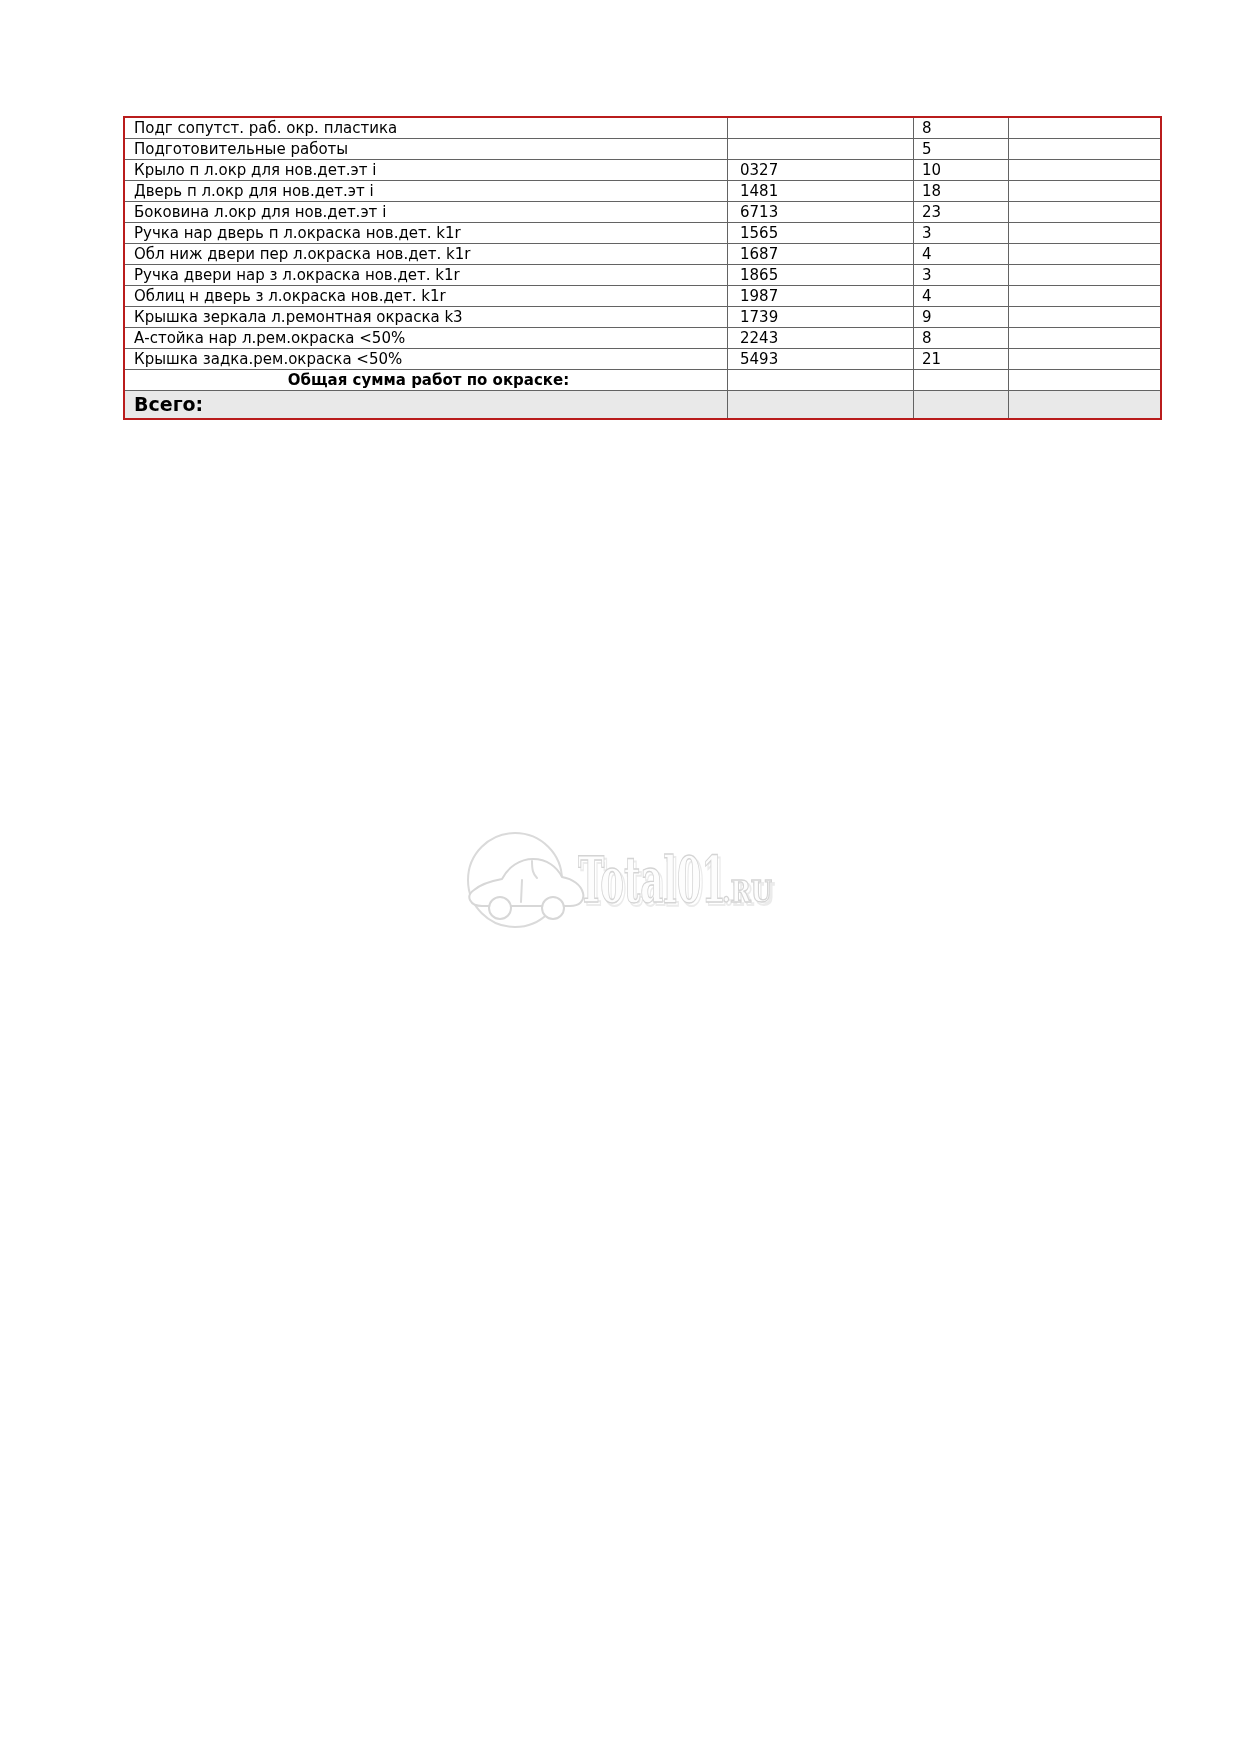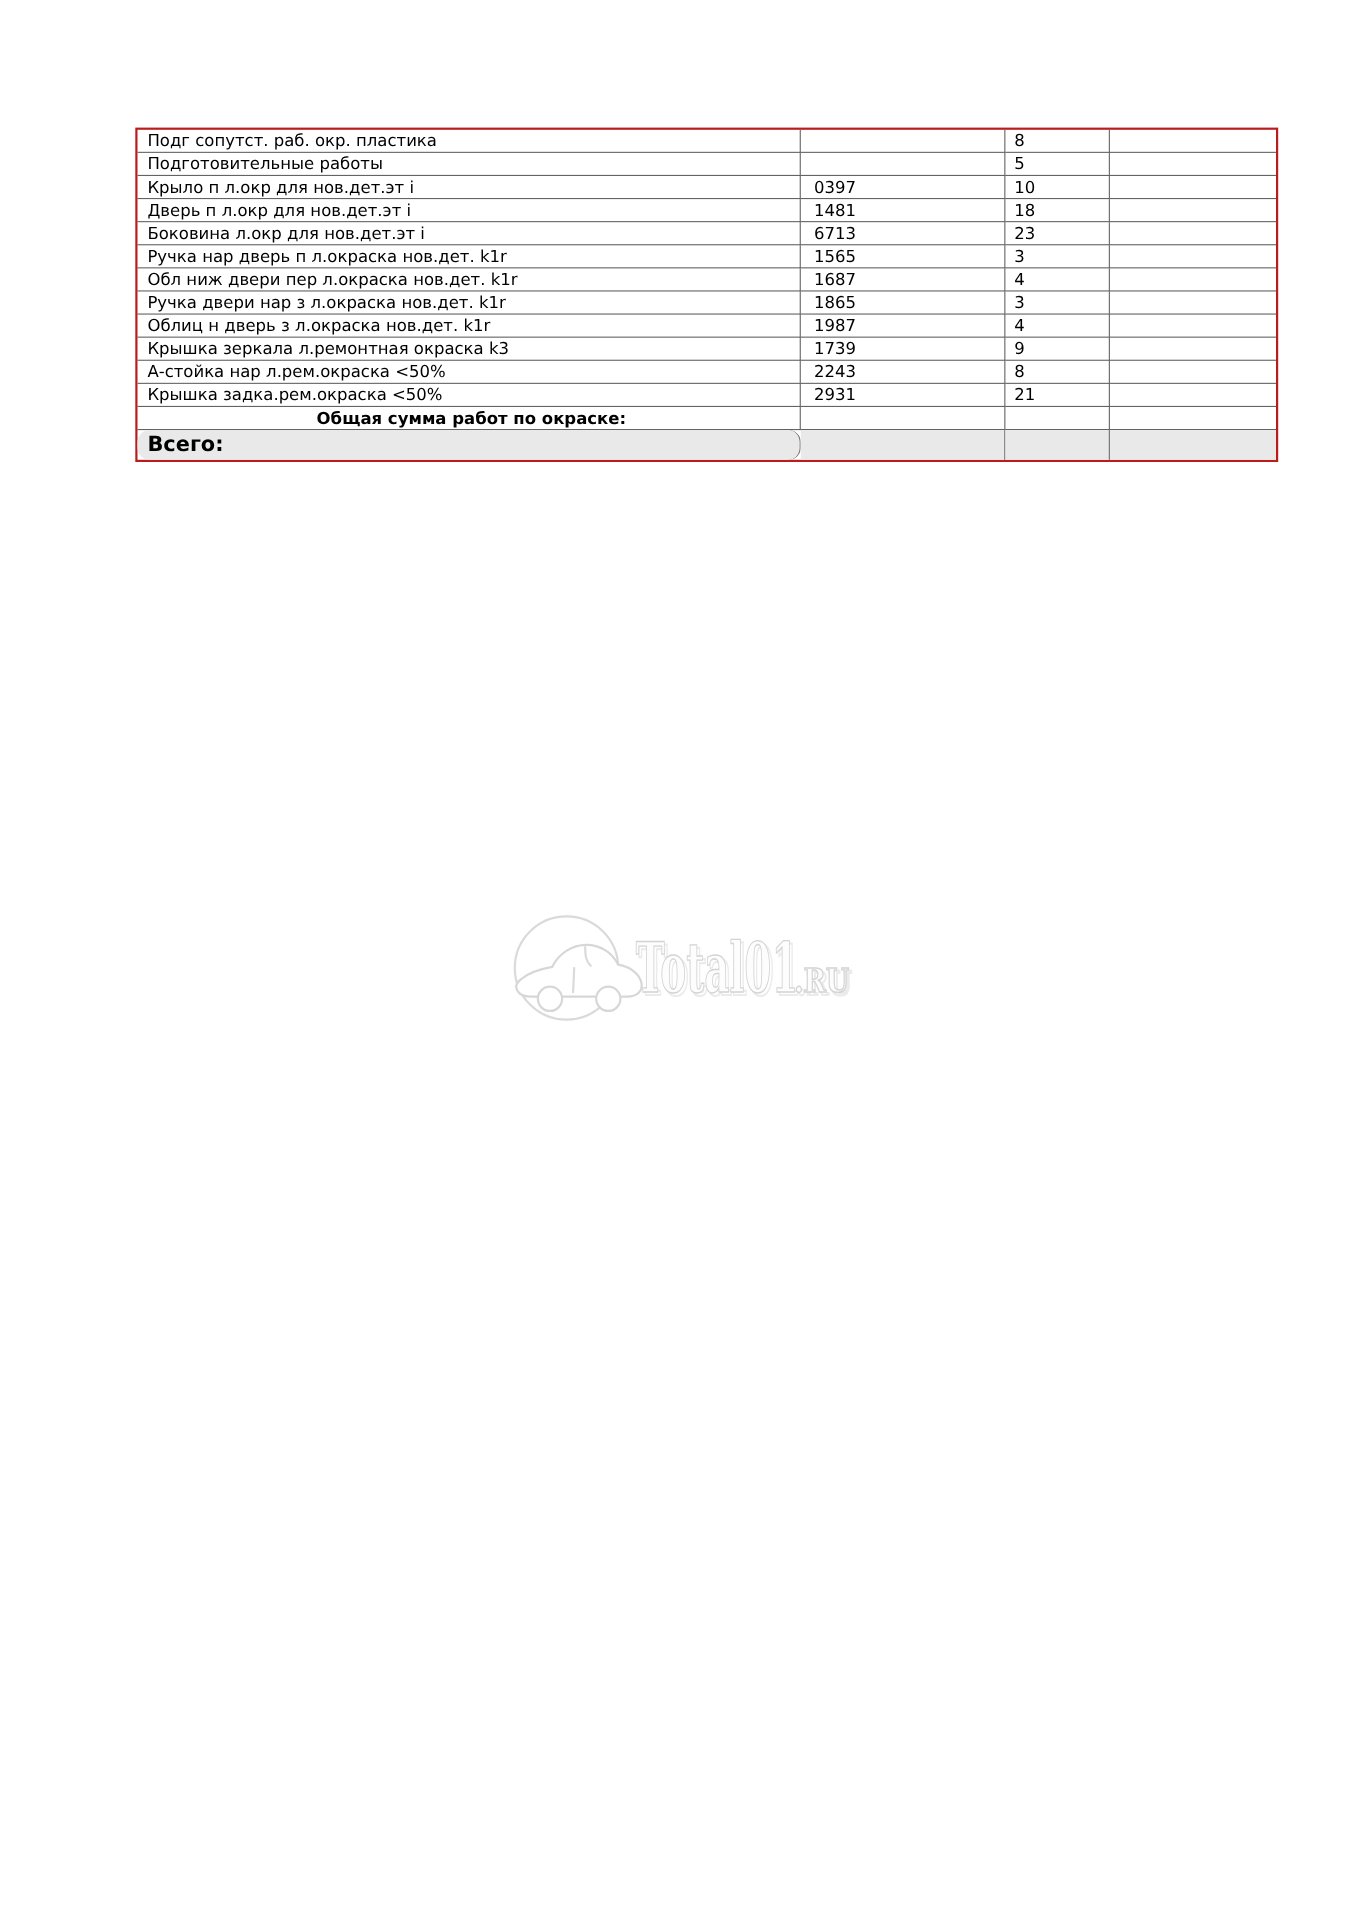--- a/index.html
+++ b/index.html
@@ -36,21 +36,21 @@
   .estimate-table tr:last-child td { border-bottom: none; }
   .estimate-table td.c-code { padding-left: 12px; }
   .estimate-table td.c-qty  { padding-left: 8px; }
 
   tr.summary-row td.c-name { font-weight: bold; text-align: center; }
   tr.total-row td {
     background: #e9e9e9;
     height: 27px;
     font-weight: bold;
   }
-  tr.total-row td.c-name { font-size: 19px; border-radius: 11px; }
+  tr.total-row td.c-name { font-size: 19px; }
 
   .watermark {
     position: absolute;
     left: 460px; top: 822px;
     pointer-events: none;
   }
   .wm-line { fill: none; stroke: #dadada; stroke-width: 2; stroke-linecap: round; stroke-linejoin: round; }
   .wm-fill { fill: #ffffff; stroke: #d7d7d7; stroke-width: 2; stroke-linejoin: round; }
   .wm-text {
     font-family: "DejaVu Serif", "Liberation Serif", serif;
@@ -87,21 +87,21 @@
         <td class="c-extra"></td>
       </tr>
       <tr class="work-row">
         <td class="c-name">Подготовительные работы</td>
         <td class="c-code"></td>
         <td class="c-qty">5</td>
         <td class="c-extra"></td>
       </tr>
       <tr class="work-row">
         <td class="c-name">Крыло п л.окр для нов.дет.эт i</td>
-        <td class="c-code">0397</td>
+        <td class="c-code">0327</td>
         <td class="c-qty">10</td>
         <td class="c-extra"></td>
       </tr>
       <tr class="work-row">
         <td class="c-name">Дверь п л.окр для нов.дет.эт i</td>
         <td class="c-code">1481</td>
         <td class="c-qty">18</td>
         <td class="c-extra"></td>
       </tr>
       <tr class="work-row">
@@ -141,21 +141,21 @@
         <td class="c-extra"></td>
       </tr>
       <tr class="work-row">
         <td class="c-name">А-стойка нар л.рем.окраска &lt;50%</td>
         <td class="c-code">2243</td>
         <td class="c-qty">8</td>
         <td class="c-extra"></td>
       </tr>
       <tr class="work-row">
         <td class="c-name">Крышка задка.рем.окраска &lt;50%</td>
-        <td class="c-code">2931</td>
+        <td class="c-code">5493</td>
         <td class="c-qty">21</td>
         <td class="c-extra"></td>
       </tr>
       <tr class="summary-row">
         <td class="c-name">Общая сумма работ по окраске:</td>
         <td class="c-code"></td>
         <td class="c-qty"></td>
         <td class="c-extra"></td>
       </tr>
       <tr class="total-row">

